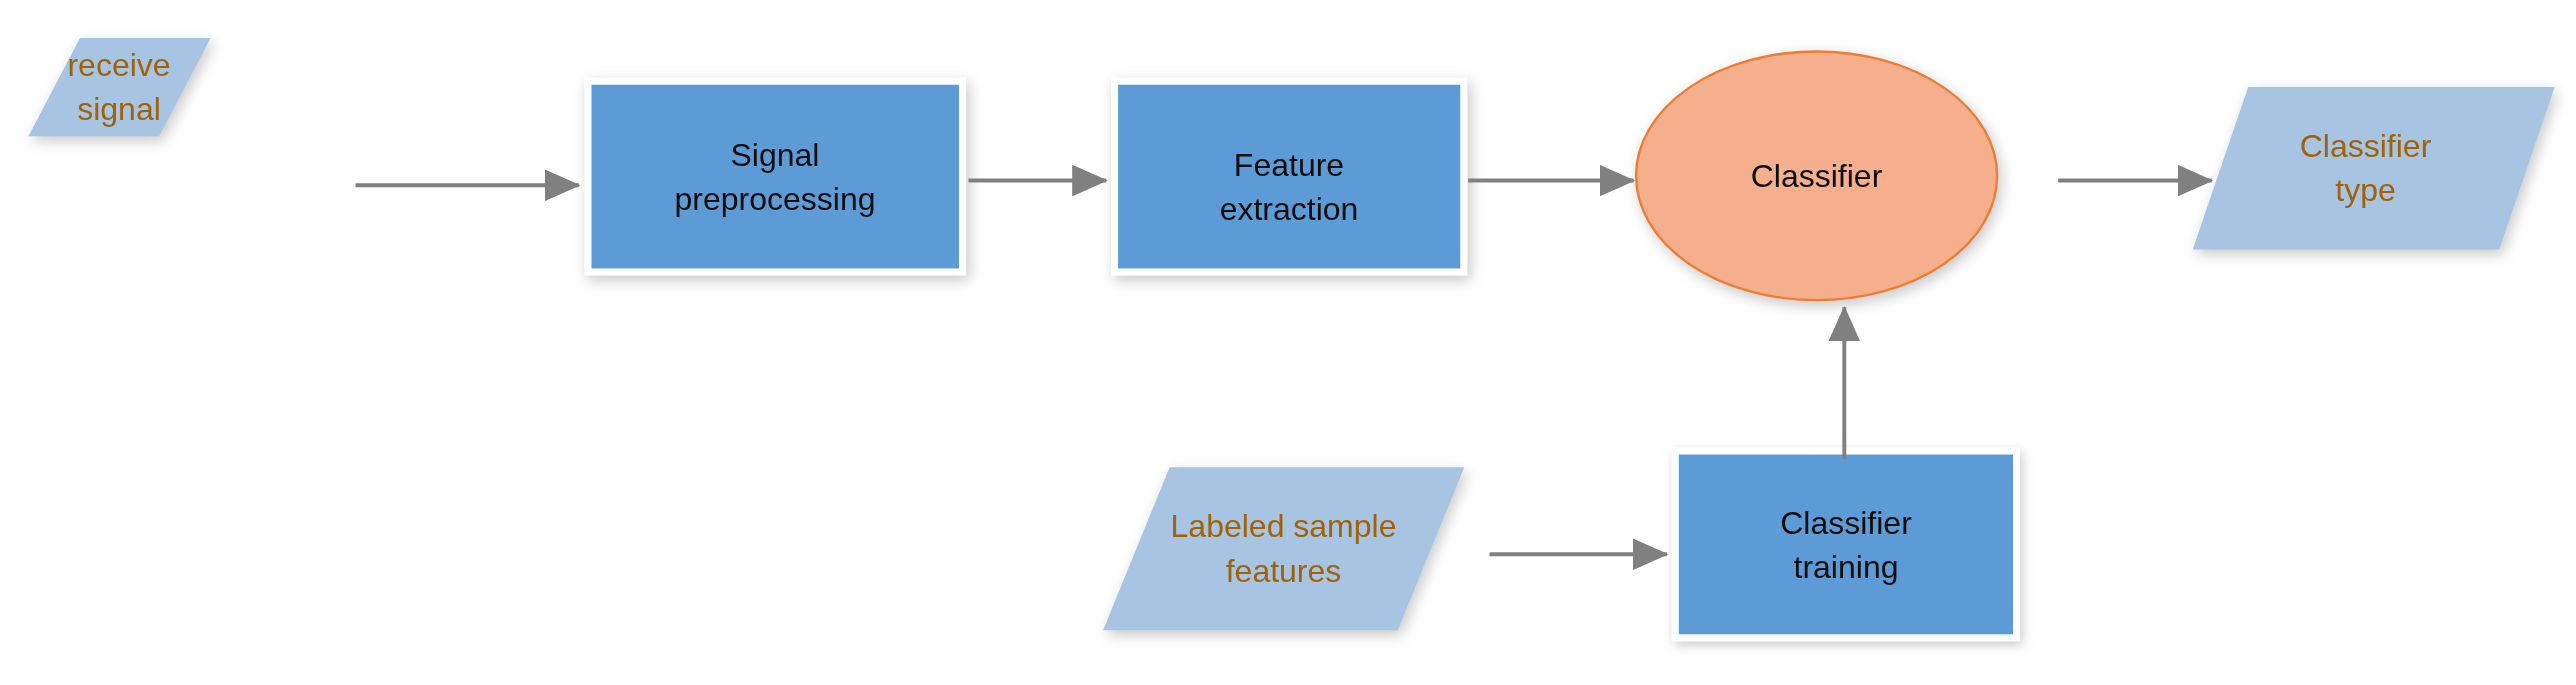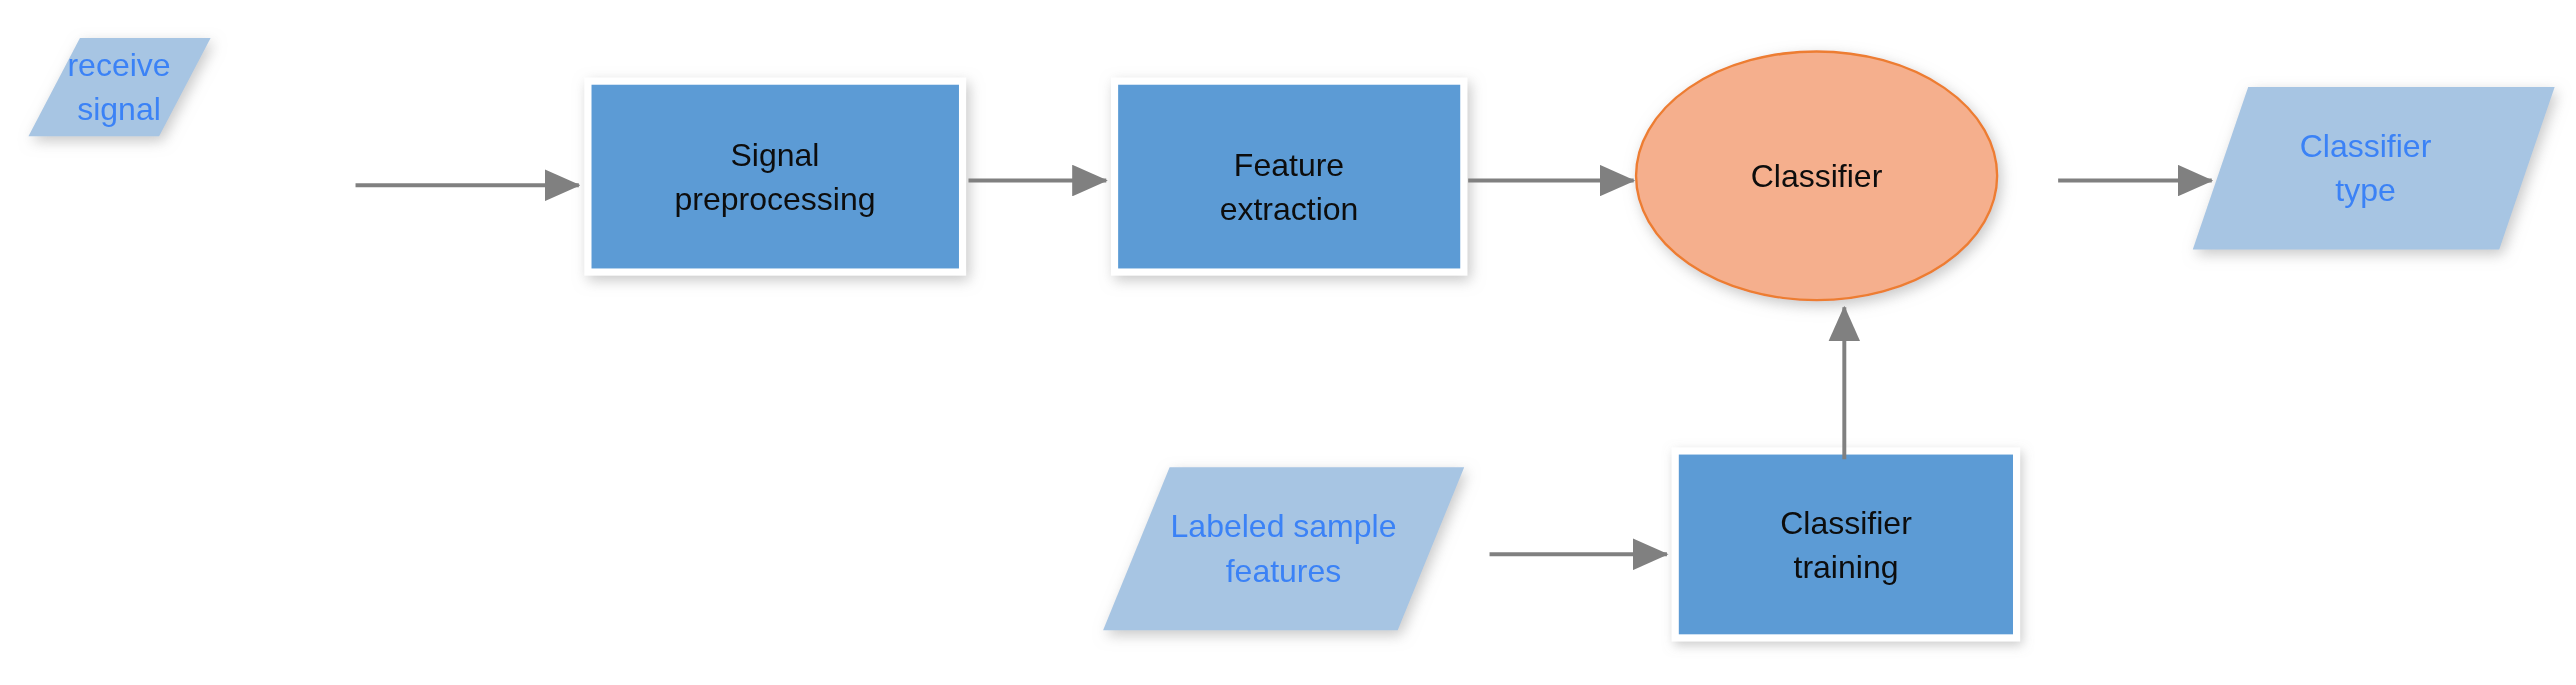--- a/index.html
+++ b/index.html
@@ -29,21 +29,21 @@
     position: absolute;
     display: flex;
     align-items: center;
     justify-content: center;
     text-align: center;
     line-height: 1.38;
     pointer-events: none;
     white-space: pre-line;
   }
   .label-dark {
-    color: #3b82f6;
+    color: #a16207;
     font-size: 32px;
   }
   .label-black {
     color: #0D0D0D;
     font-size: 32px;
   }
 </style>
 </head>
 <body>
 

